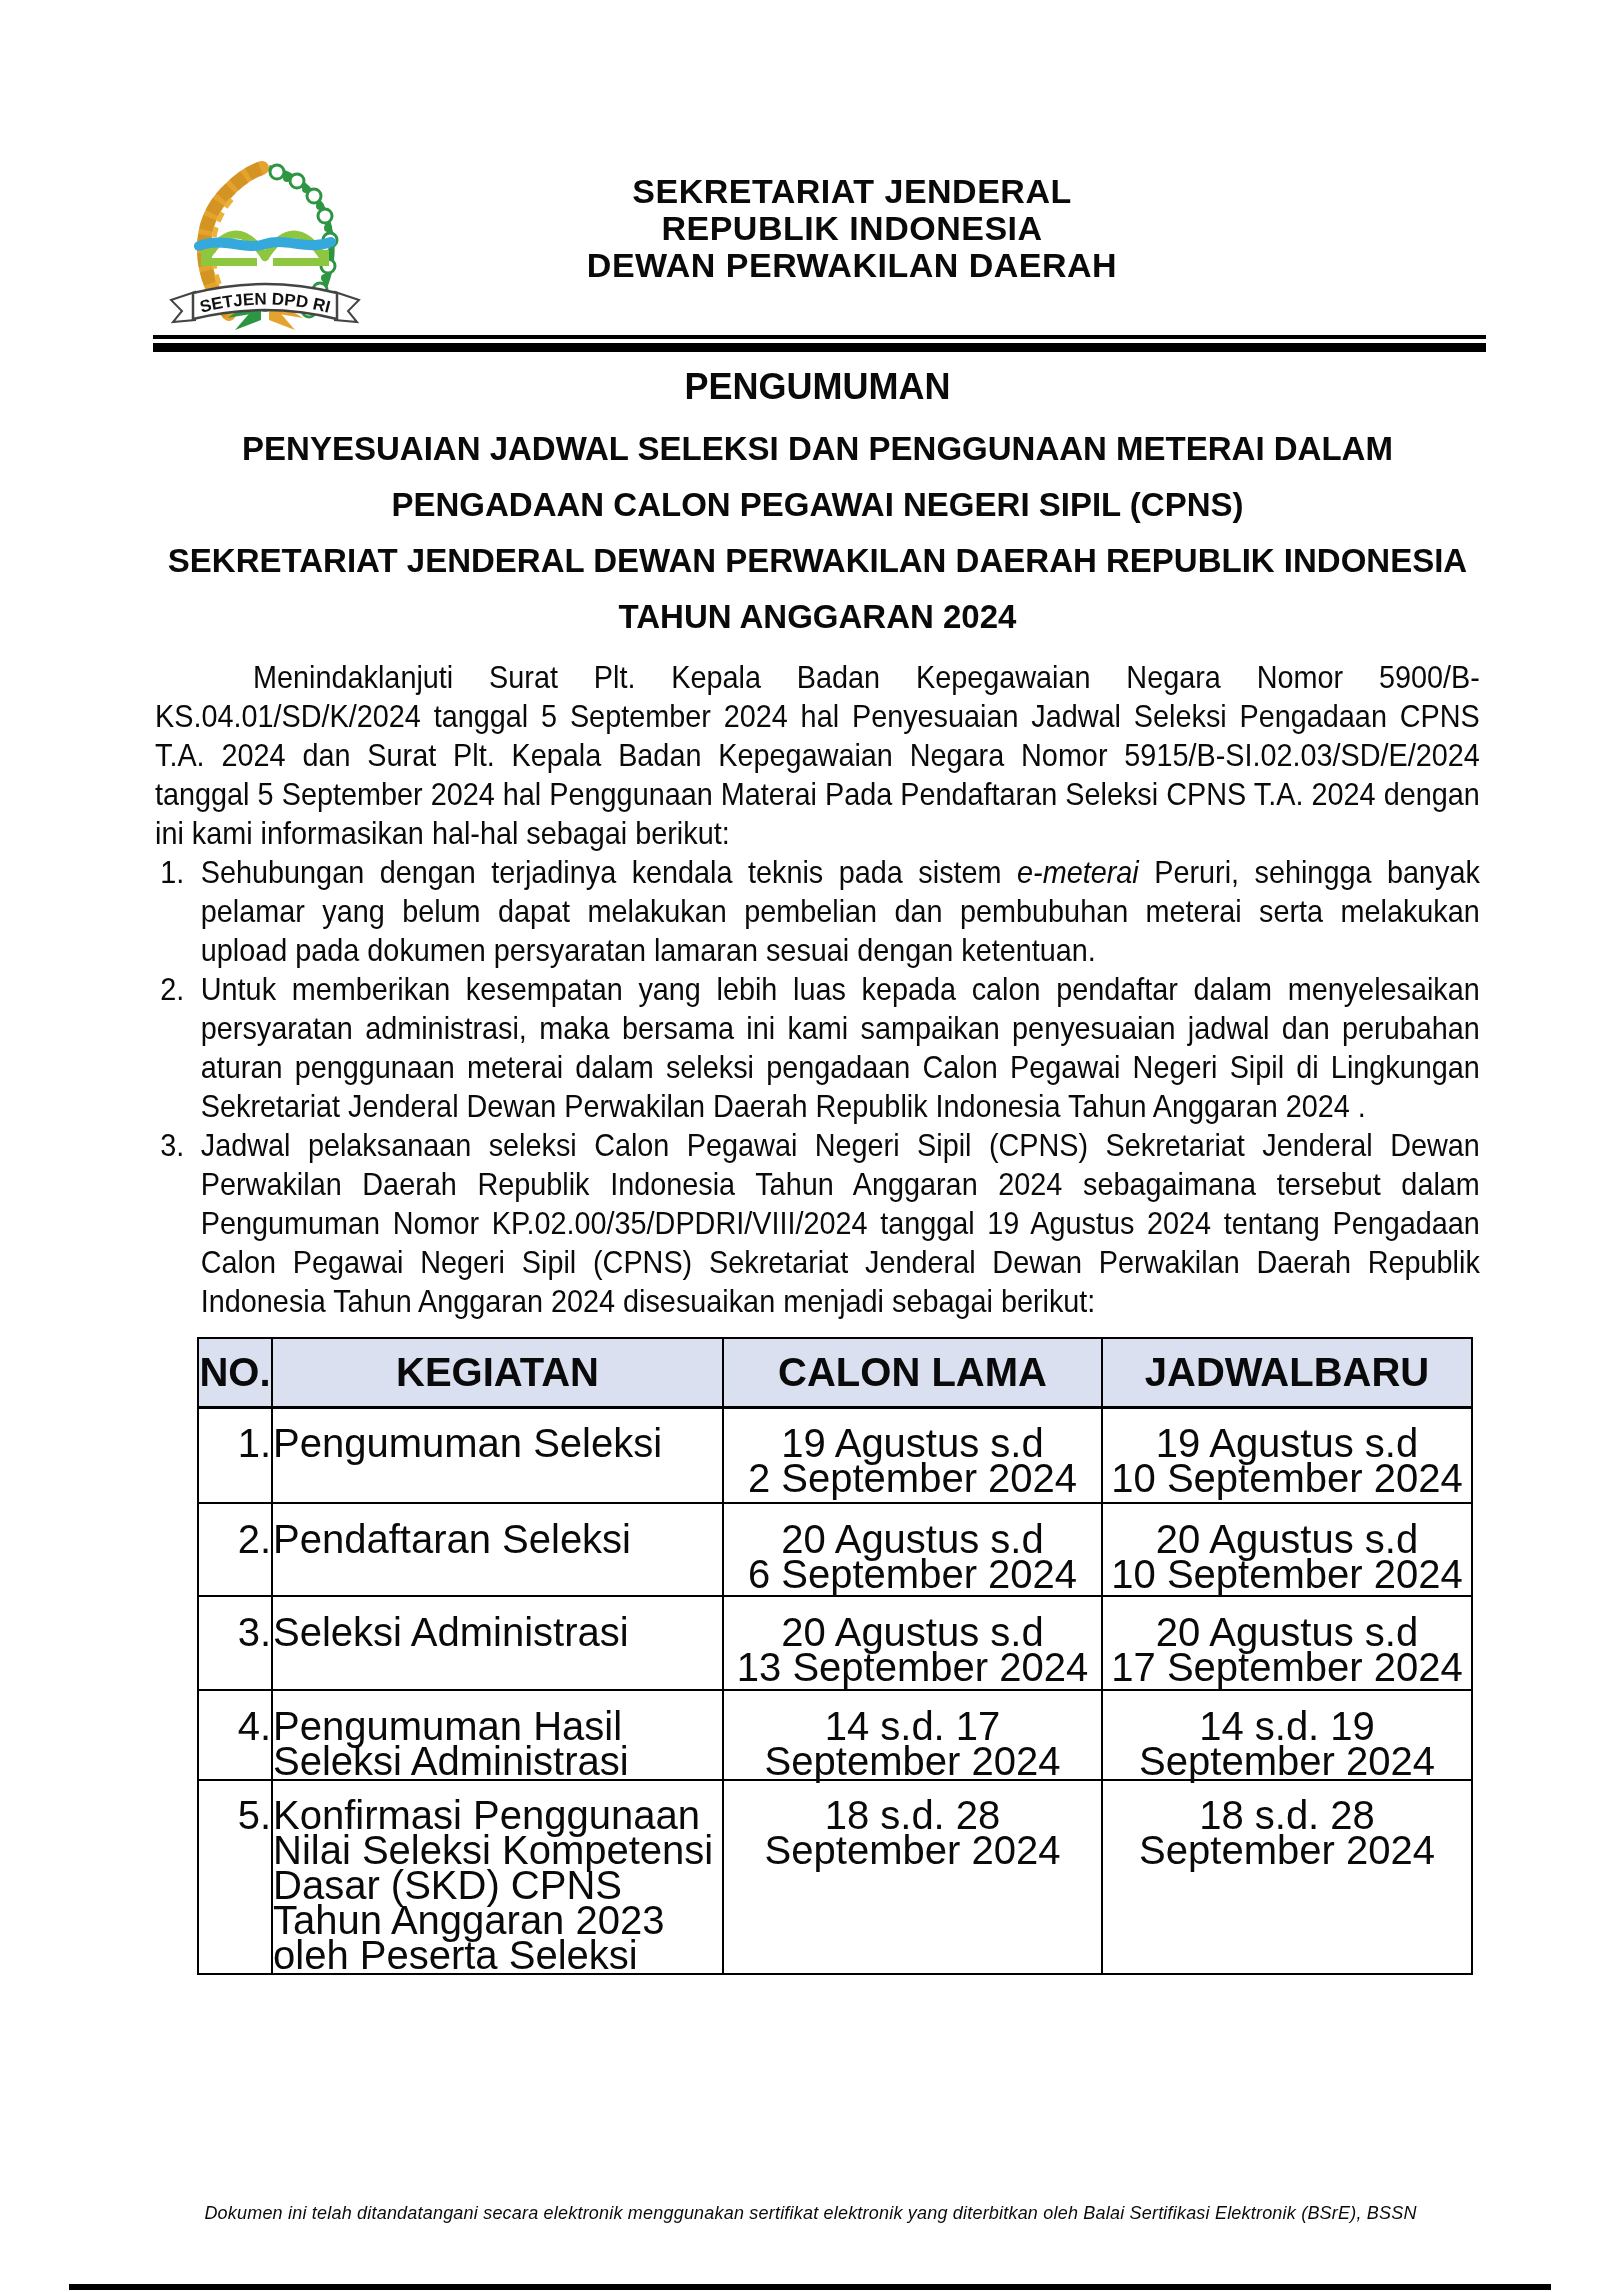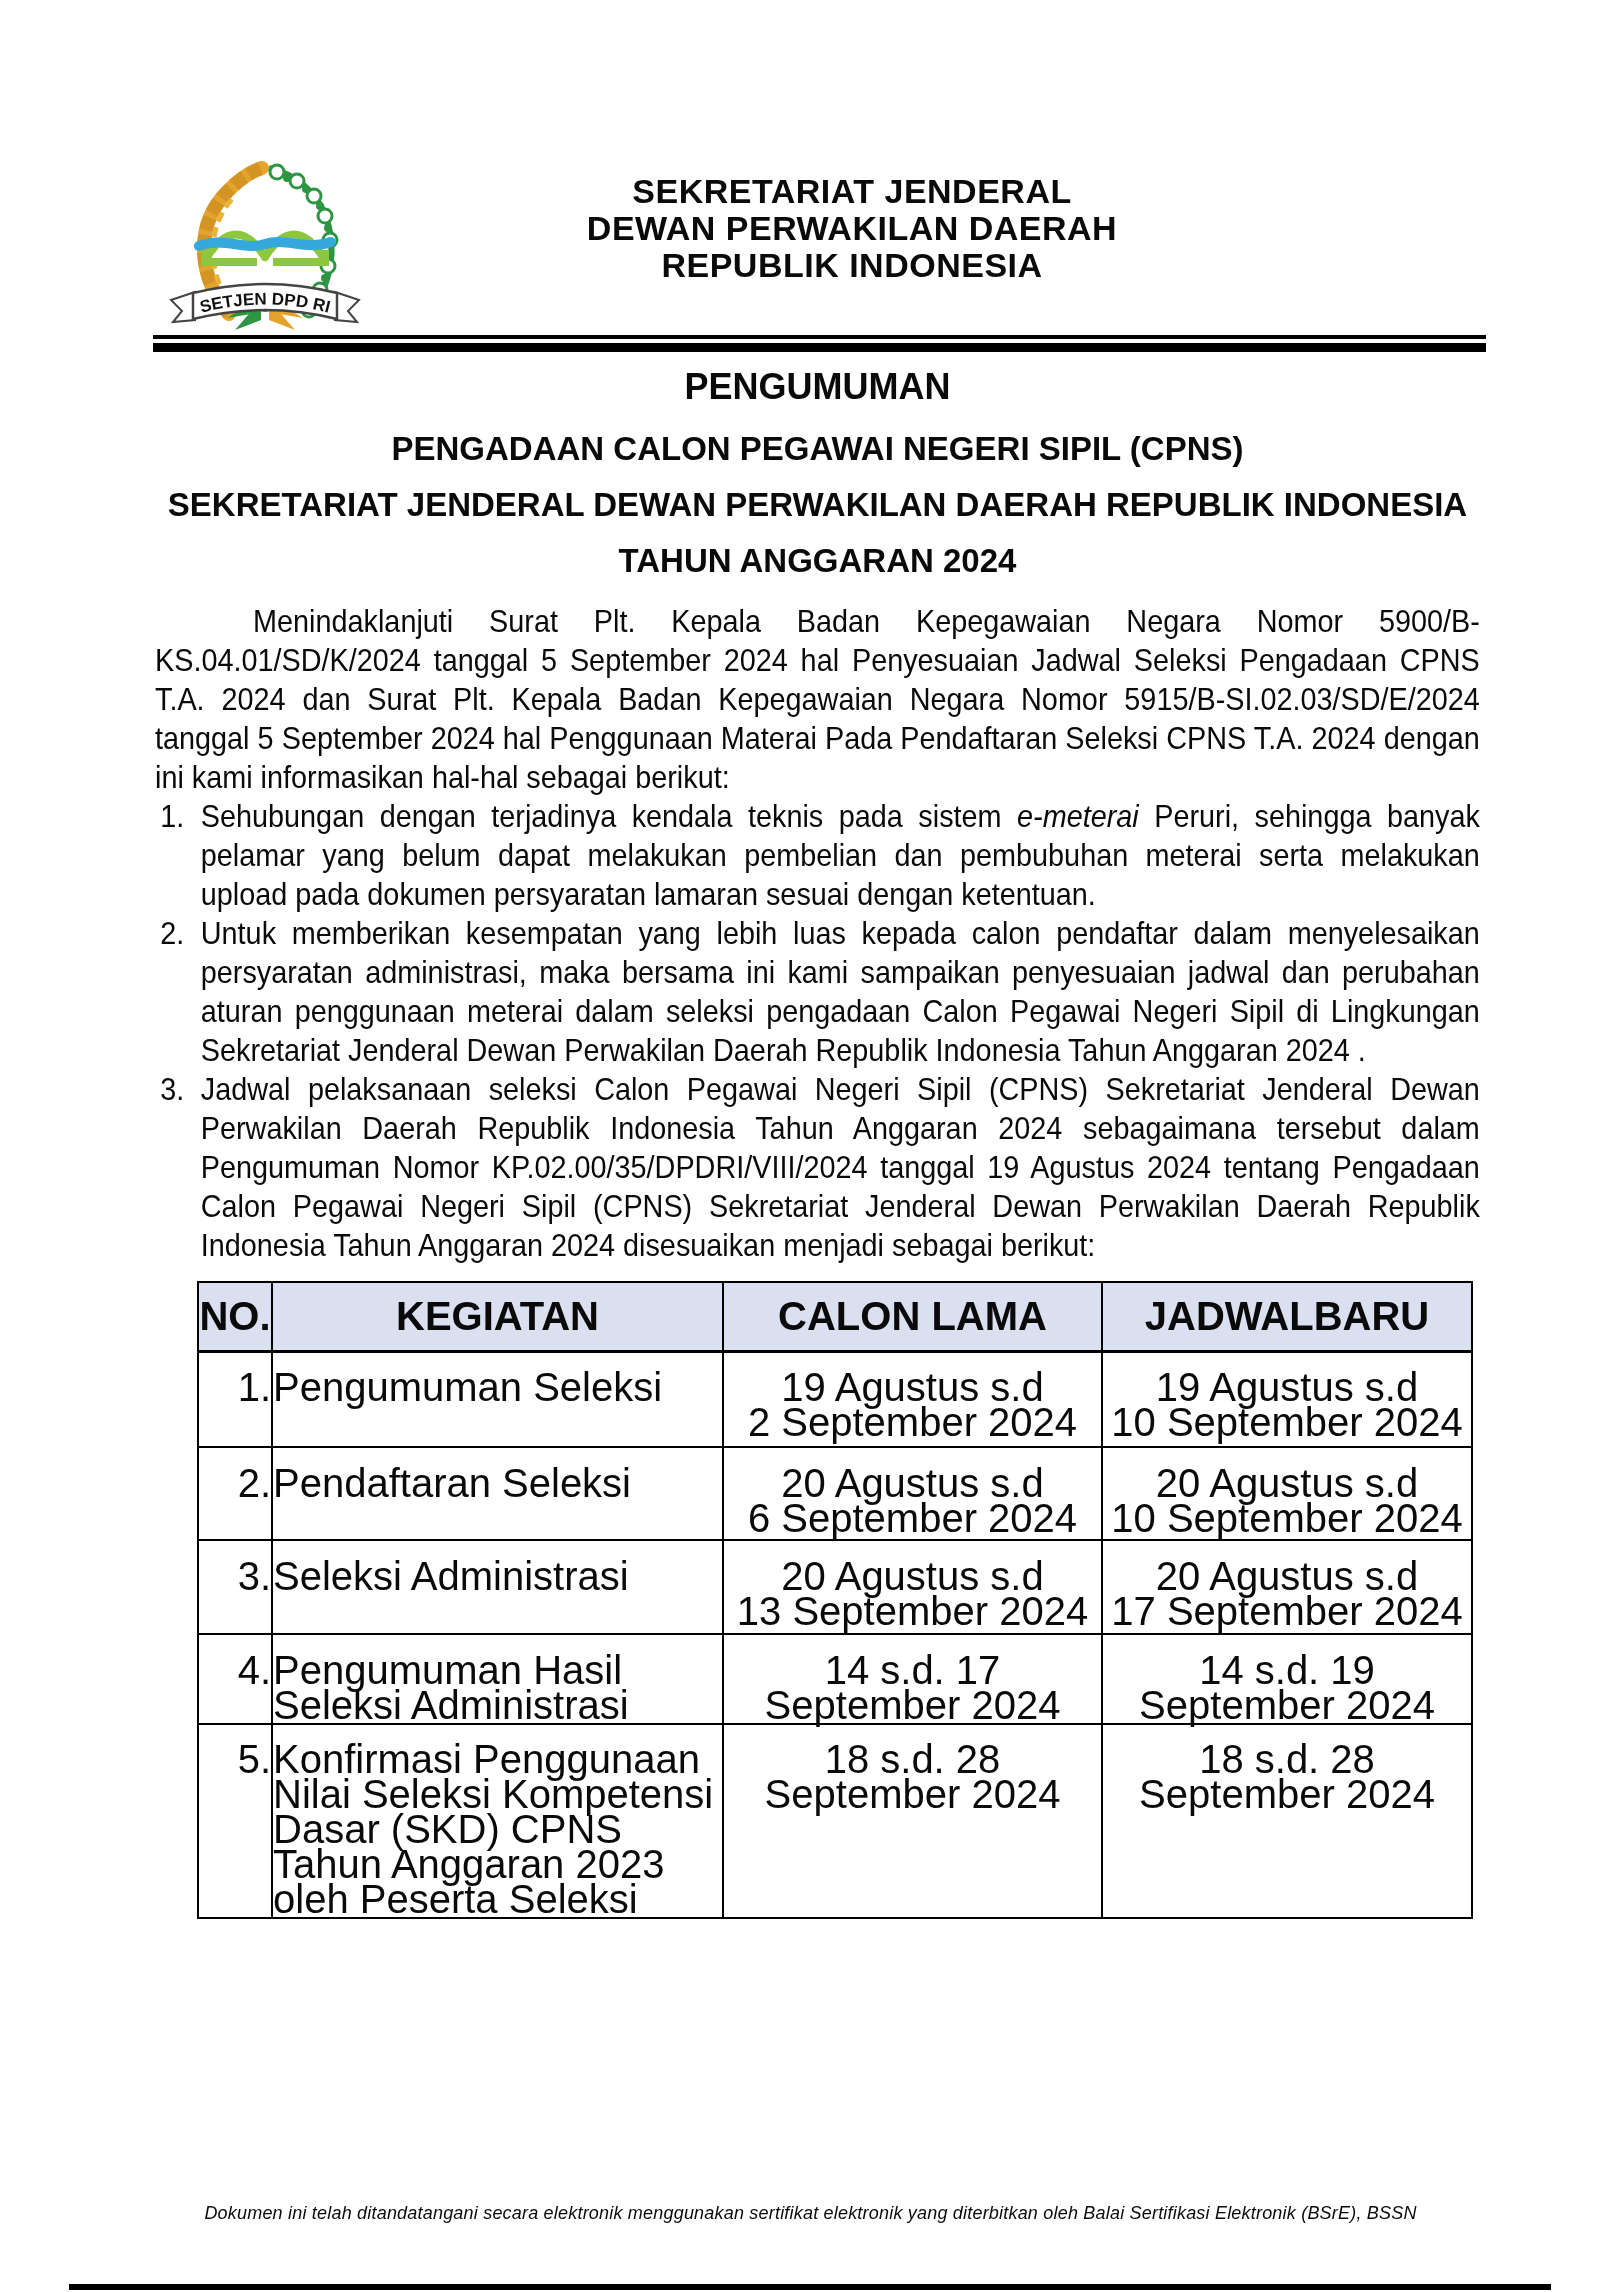--- a/index.html
+++ b/index.html
@@ -115,27 +115,28 @@
     </g>
   </svg>
 
   <div class="rule-thin"></div>
   <div class="rule-thick"></div>
 
   <div class="content">
 
     <div class="lh-text">
       <div>SEKRETARIAT JENDERAL</div>
+      <div>REPUBLIK INDONESIA</div>
       <div>DEWAN PERWAKILAN DAERAH</div>
-      <div>REPUBLIK INDONESIA</div>
     </div>
 
     <div class="doc-type">PENGUMUMAN</div>
 
     <div class="subject">
+      <div class="s-line">PENYESUAIAN JADWAL SELEKSI DAN PENGGUNAAN METERAI DALAM</div>
       <div class="s-line">PENGADAAN CALON PEGAWAI NEGERI SIPIL (CPNS)</div>
       <div class="s-line">SEKRETARIAT JENDERAL DEWAN PERWAKILAN DAERAH REPUBLIK INDONESIA</div>
       <div class="s-line">TAHUN ANGGARAN 2024</div>
     </div>
 
     <div class="condense">
       <p class="intro">Menindaklanjuti Surat Plt. Kepala Badan Kepegawaian Negara Nomor 5900/B-KS.04.01/SD/K/2024 tanggal 5 September 2024 hal Penyesuaian Jadwal Seleksi Pengadaan CPNS T.A. 2024 dan Surat Plt. Kepala Badan Kepegawaian Negara Nomor 5915/B-SI.02.03/SD/E/2024 tanggal 5 September 2024 hal Penggunaan Materai Pada Pendaftaran Seleksi CPNS T.A. 2024 dengan ini kami informasikan hal-hal sebagai berikut:</p>
       <div id="list">
           <div class="li">
             <span class="num">1.</span>

